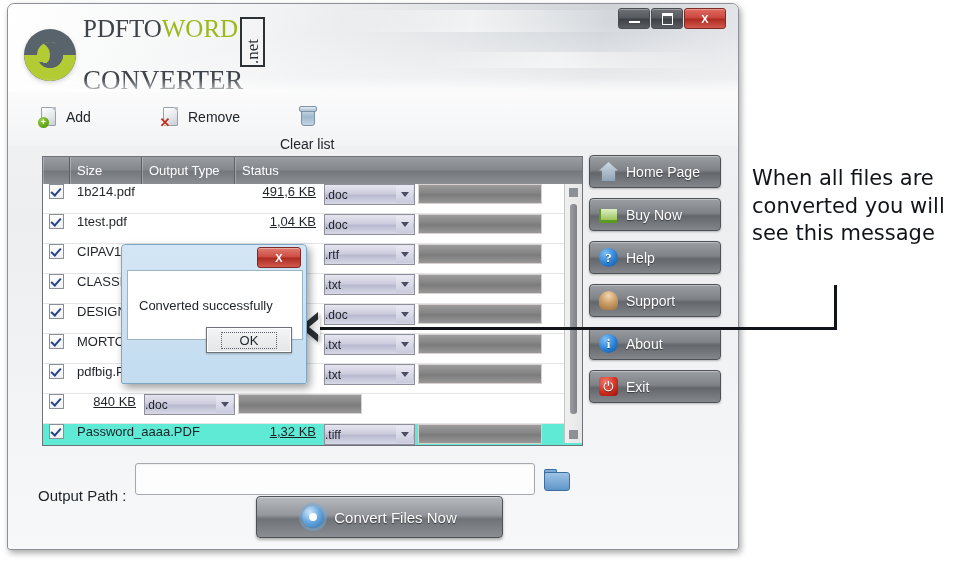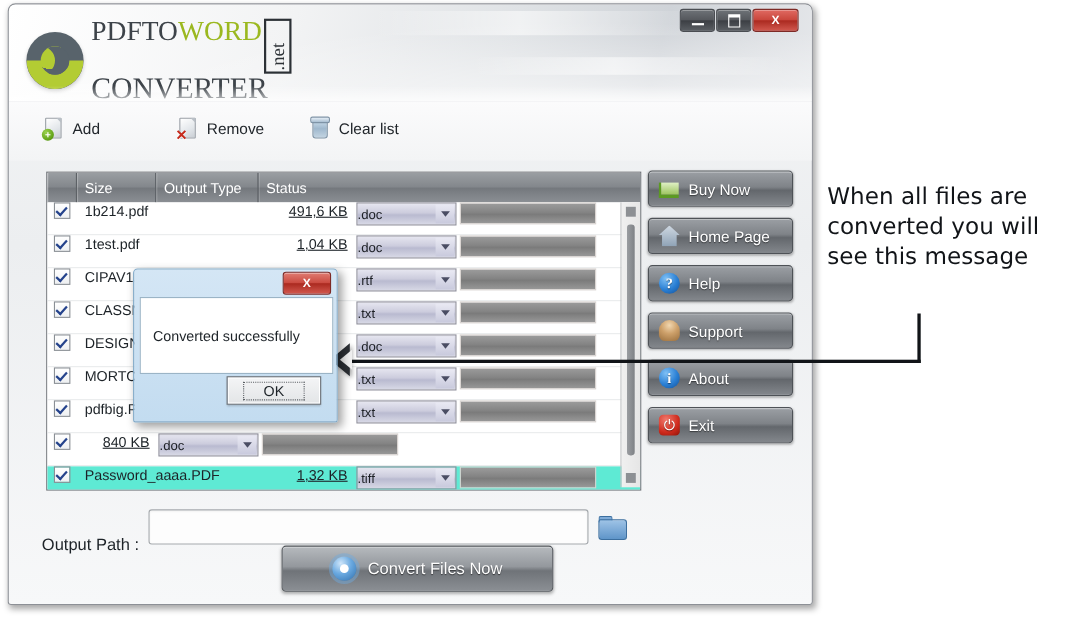--- a/index.html
+++ b/index.html
@@ -492,21 +492,21 @@
     padding-left: 11px;
     font-size: 13px;
     color: #1d2328;
     box-sizing: border-box;
   }
   #dialog-footer {
     position: absolute;
     left: 0; bottom: 0;
     width: 100%; height: 56px;
     display: flex;
-    align-items: center;
+    align-items: flex-start;
     justify-content: flex-end;
     padding-right: 14px;
     box-sizing: border-box;
   }
   #dialog-ok {
     width: 84px; height: 24px;
     border: 1px solid #6f7378;
     background: linear-gradient(180deg,#f4f5f6 0%,#e3e5e7 100%);
     font-size: 13px;
     color:#1d2328;
@@ -608,21 +608,21 @@
       </span>
       <span>Add</span>
     </div>
     <div class="tool-item" style="left:152px;">
       <span class="tool-ico">
         <span class="doc-shape"></span>
           <span class="badge-x">✕</span>
       </span>
       <span>Remove</span>
     </div>
-    <div class="tool-item" style="left:272px;">
+    <div class="tool-item" style="left:272px;flex-direction:column;">
       <span class="tool-ico">
         <span class="bin-shape"></span>
           <span class="bin-lid"></span>
       </span>
       <span>Clear list</span>
     </div>
   </div>
 
   <div id="file-table">
     <div id="table-head">
@@ -799,28 +799,28 @@
 
     <div id="tbl-scroll">
       <div class="sb-btn up"></div>
       <div id="sb-thumb"></div>
       <div class="sb-btn down"></div>
     </div>
   </div>
 
   <div id="side-buttons">
     <div class="side-btn">
+      <span class="sb-ico ico-home"></span>
+      <span>Home Page</span>
+    </div>
+    <div class="side-btn">
       <span class="sb-ico">
           <span class="ico-cart" style="display:block;"></span>
         </span>
       <span>Buy Now</span>
-    </div>
-    <div class="side-btn">
-      <span class="sb-ico ico-home"></span>
-      <span>Home Page</span>
     </div>
     <div class="side-btn">
       <span class="sb-ico ico-help">?</span>
       <span>Help</span>
     </div>
     <div class="side-btn">
       <span class="sb-ico ico-support"></span>
       <span>Support</span>
     </div>
     <div class="side-btn">

